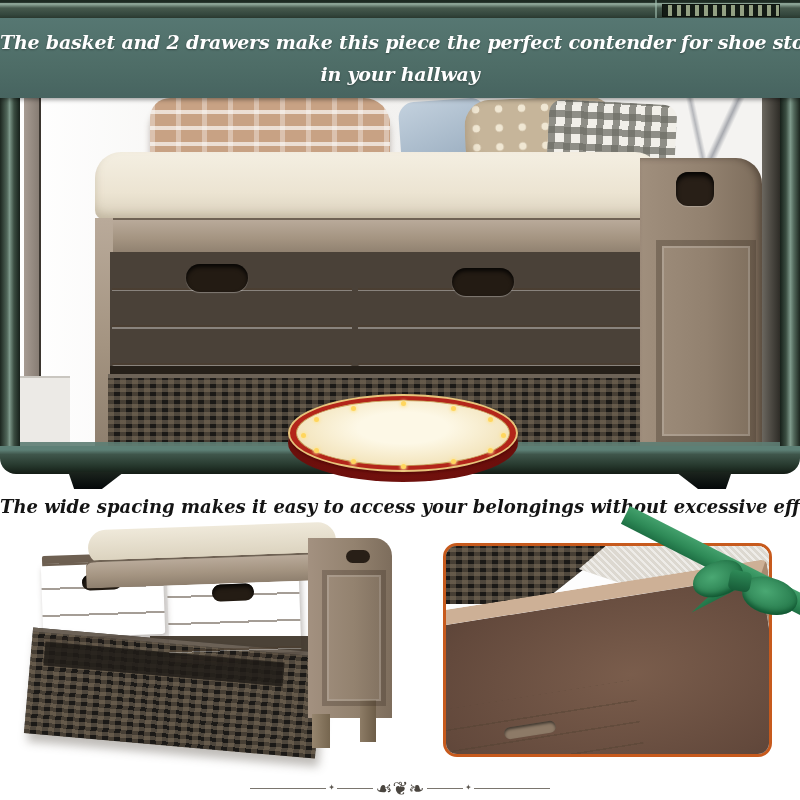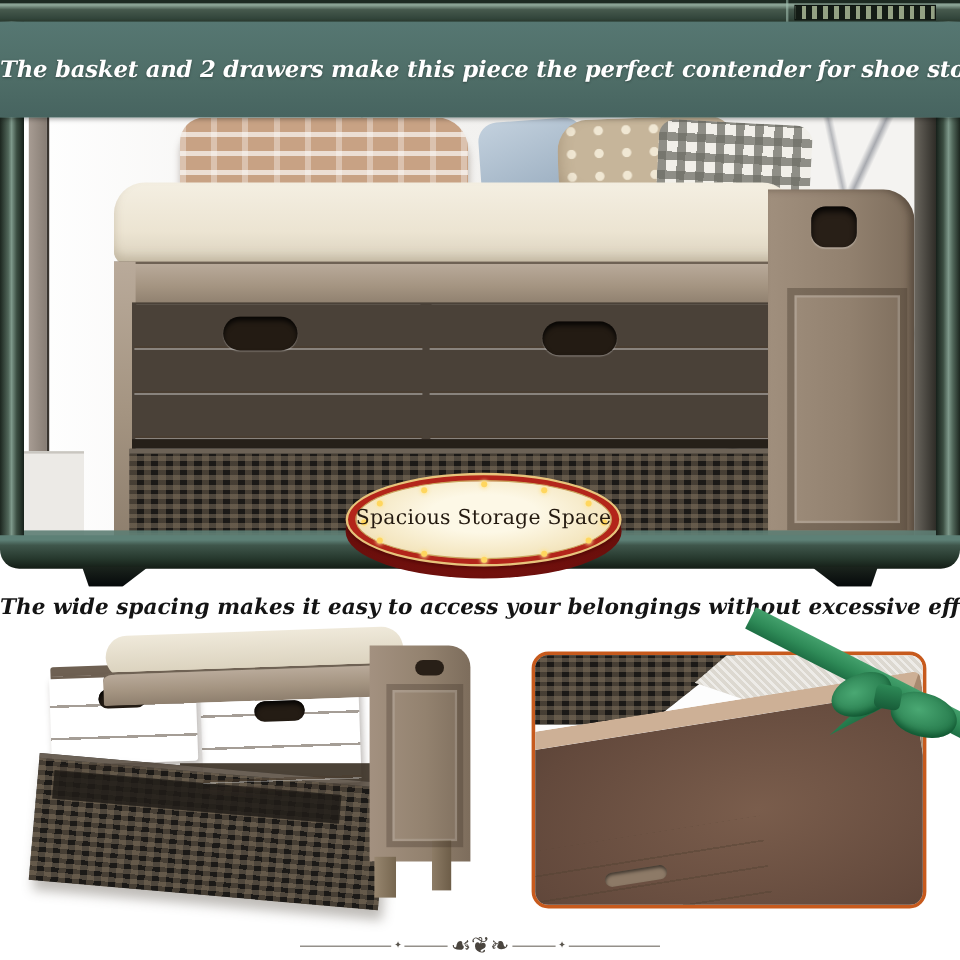--- a/index.html
+++ b/index.html
@@ -223,39 +223,39 @@
     <div class="abs vent"></div>
   </div>
   <div class="abs frame-left"></div>
   <div class="abs frame-right"></div>
   <div class="abs frame-bottom"></div>
   <div class="abs foot foot-l"></div>
   <div class="abs foot foot-r"></div>
 
   <div class="abs banner">
     <p>The basket and 2 drawers make this piece the perfect contender for shoe storage</p>
+    <p>in your hallway</p>
   </div>
 
   <div class="abs badge">
     <div class="abs badge-base"></div>
     <div class="abs badge-ring"></div>
     <div class="abs badge-face"></div>
     <span class="dot" style="left:213px;top:43px;"></span>
     <span class="dot" style="left:200px;top:58px;"></span>
     <span class="dot" style="left:163px;top:69px;"></span>
     <span class="dot" style="left:113px;top:74px;"></span>
     <span class="dot" style="left:63px;top:69px;"></span>
     <span class="dot" style="left:26px;top:58px;"></span>
     <span class="dot" style="left:13px;top:43px;"></span>
     <span class="dot" style="left:26px;top:27px;"></span>
     <span class="dot" style="left:63px;top:16px;"></span>
     <span class="dot" style="left:113px;top:11px;"></span>
     <span class="dot" style="left:163px;top:16px;"></span>
     <span class="dot" style="left:200px;top:27px;"></span>
-    <div class="abs badge-label">Spacious Storage Space</div>
   </div>
 
   <div class="abs caption">The wide spacing makes it easy to access your belongings without excessive effort.</div>
 
   <div class="abs lp" style="left:0;top:0;width:0;height:0;" aria-label="Bench with two storage drawers and large woven basket pulled open">
     <div class="abs lp-recess"></div>
     <div class="abs wicker lp-basket"></div>
     <div class="abs lp-basket-inner"></div>
     <div class="abs lp-lip lp-lip1"></div>
     <div class="abs lp-lip lp-lip2"></div>

